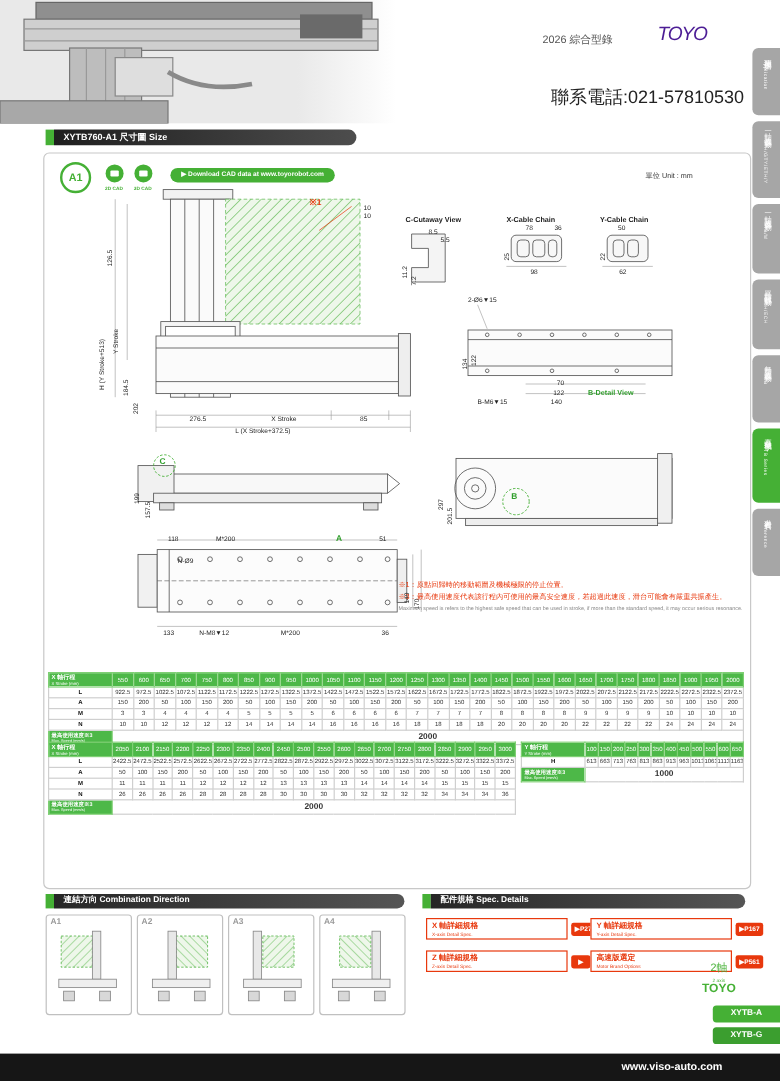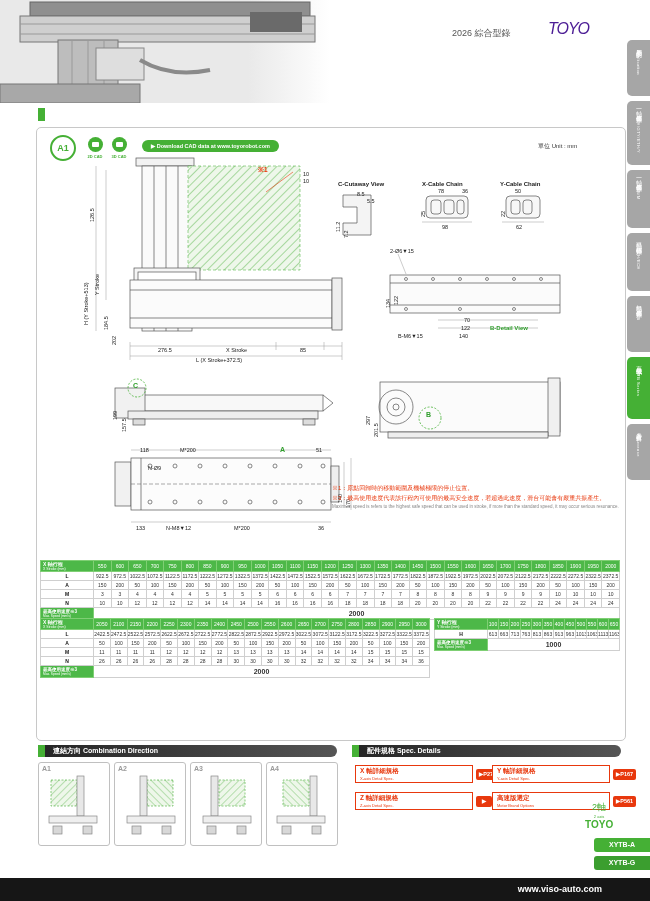--- a/index.html
+++ b/index.html
@@ -90,22 +90,24 @@
     <line x1="88" y1="40" x2="88" y2="92" stroke="#999"></line>
     <line x1="104" y1="40" x2="104" y2="92" stroke="#999"></line>
     <rect x="96" y="48" width="48" height="32" fill="#dedede" stroke="#888"></rect>
     <rect x="0" y="84" width="140" height="19" fill="#a8a8a8" stroke="#777"></rect>
     <rect x="250" y="12" width="52" height="20" fill="#6a6a6a"></rect>
     <path d="M140 60 q30 18 70 10" fill="none" stroke="#8a8a8a" stroke-width="4"></path>
   </svg>
 
   <span class="hdr-catalog">2026 綜合型錄</span>
   <span class="hdr-logo">TOYO</span>
+  <span class="hdr-phone">聯系電話:021-57810530</span>
 
   <div class="gsq" style="left:38px;top:108px;width:7px;height:13px"></div>
+  <div class="titlebar">XYTB760-A1 尺寸圖 Size</div>
 
   <div class="frame"></div>
 
   <div class="a1badge">A1</div>
   <div class="cadicon" style="left:88px;top:137px">
       <div class="folder"></div>
     </div>
   <div class="cadicon" style="left:112px;top:137px">
       <div class="folder"></div>
     </div>

